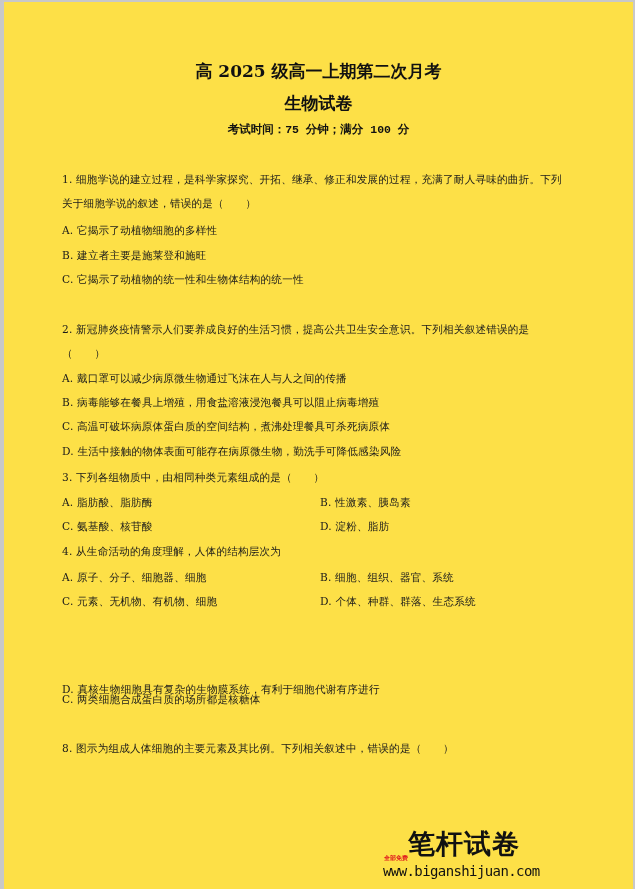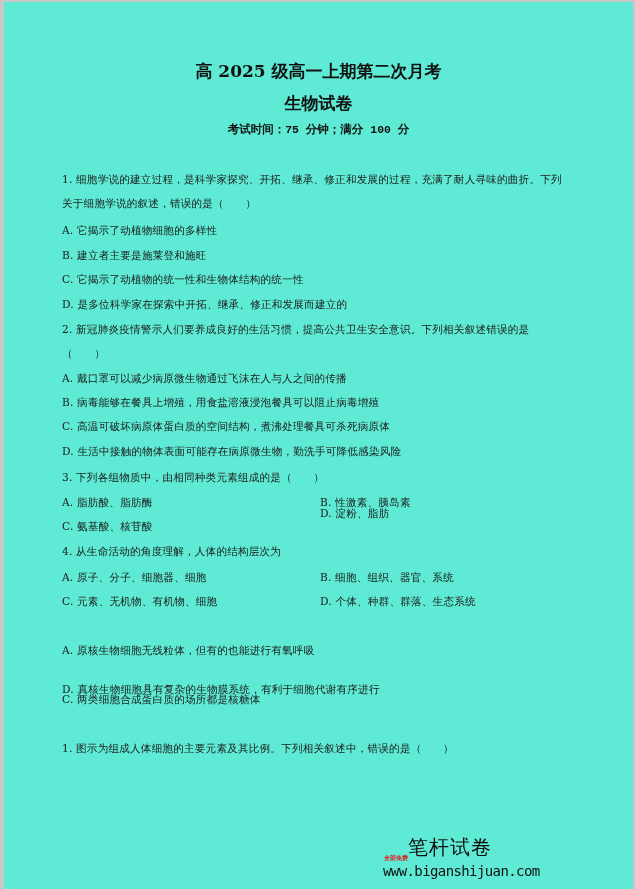--- a/index.html
+++ b/index.html
@@ -4,41 +4,41 @@
 <style>
   html, body { margin: 0; padding: 0; }
   body {
     width: 635px; height: 889px; position: relative; overflow: hidden;
     background: #c8c8c8;
     font-family: "DejaVu Serif", "Liberation Serif", serif;
     color: #111;
   }
   .page {
     position: absolute; left: 4px; top: 2px; width: 629px; height: 887px;
-    background: #5eead4;
+    background: #fde047;
   }
   .line {
     position: absolute; left: 58px; font-size: 10.6px; line-height: 14px;
     white-space: nowrap; letter-spacing: 0.2px; color: #1a1a1a;
   }
   .col2 { left: 316px; }
   .center {
     position: absolute; left: 0; width: 629px; text-align: center;
     font-weight: bold; white-space: nowrap; color: #111;
   }
   .title { font-size: 17px; top: 58px; }
   .subtitle { font-size: 17px; top: 90px; }
   .info { font-size: 11.5px; top: 120px; font-family: Liberation Mono, monospace; }
   .section { font-size: 11.5px; top: 145px; }
   .logo {
     position: absolute; left: 374px; top: 824px; width: 180px; height: 60px;
   }
   .logo-main {
-    position: absolute; left: 30px; top: 8px; font-family: "DejaVu Sans", sans-serif;
-    font-size: 20px; font-weight: normal; color: #111; letter-spacing: 1px; white-space: nowrap;
+    position: absolute; left: 30px; top: 0px; font-family: "DejaVu Sans", sans-serif;
+    font-size: 27px; font-weight: bold; color: #111; letter-spacing: 1px; white-space: nowrap;
   }
   .logo-badge {
     position: absolute; left: 6px; top: 28px; font-family: "DejaVu Sans", sans-serif;
     font-size: 6px; color: #e02020; font-weight: bold; white-space: nowrap;
   }
   .logo-url {
     position: absolute; left: 5px; top: 37px; font-family: "DejaVu Sans Mono", "Liberation Mono", monospace;
     font-size: 14px; color: #111; white-space: nowrap; letter-spacing: -0.6px;
   }
 </style>
@@ -49,45 +49,43 @@
 
   <div class="center title">高 2025 级高一上期第二次月考</div>
   <div class="center subtitle">生物试卷</div>
   <div class="center info">考试时间：75 分钟；满分 100 分</div>
 
   <div class="line" style="top:170px">1. 细胞学说的建立过程，是科学家探究、开拓、继承、修正和发展的过程，充满了耐人寻味的曲折。下列</div>
   <div class="line" style="top:194px">关于细胞学说的叙述，错误的是（　　）</div>
   <div class="line" style="top:221px">A. 它揭示了动植物细胞的多样性</div>
   <div class="line" style="top:246px">B. 建立者主要是施莱登和施旺</div>
   <div class="line" style="top:270px">C. 它揭示了动植物的统一性和生物体结构的统一性</div>
-  <div class="line" style="top:295px">D. 是多位科学家在探索中开拓、继承、修正和发展而建立的</div>
 
   <div class="line" style="top:320px">2. 新冠肺炎疫情警示人们要养成良好的生活习惯，提高公共卫生安全意识。下列相关叙述错误的是</div>
   <div class="line" style="top:344px">（　　）</div>
   <div class="line" style="top:369px">A. 戴口罩可以减少病原微生物通过飞沫在人与人之间的传播</div>
   <div class="line" style="top:393px">B. 病毒能够在餐具上增殖，用食盐溶液浸泡餐具可以阻止病毒增殖</div>
   <div class="line" style="top:417px">C. 高温可破坏病原体蛋白质的空间结构，煮沸处理餐具可杀死病原体</div>
   <div class="line" style="top:442px">D. 生活中接触的物体表面可能存在病原微生物，勤洗手可降低感染风险</div>
 
   <div class="line" style="top:468px">3. 下列各组物质中，由相同种类元素组成的是（　　）</div>
   <div class="line" style="top:493px">A. 脂肪酸、脂肪酶</div>
   <div class="line col2" style="top:493px">B. 性激素、胰岛素</div>
   <div class="line" style="top:517px">C. 氨基酸、核苷酸</div>
-  <div class="line col2" style="top:504px">D. 淀粉、脂肪</div>
+  <div class="line col2" style="top:517px">D. 淀粉、脂肪</div>
 
   <div class="line" style="top:542px">4. 从生命活动的角度理解，人体的结构层次为</div>
   <div class="line" style="top:568px">A. 原子、分子、细胞器、细胞</div>
   <div class="line col2" style="top:568px">B. 细胞、组织、器官、系统</div>
   <div class="line" style="top:592px">C. 元素、无机物、有机物、细胞</div>
   <div class="line col2" style="top:592px">D. 个体、种群、群落、生态系统</div>
 
-  <div class="line" style="top:641px">A. 原核生物细胞无线粒体，但有的也能进行有氧呼吸</div>
   <div class="line" style="top:690px">C. 两类细胞合成蛋白质的场所都是核糖体</div>
   <div class="line" style="top:680px">D. 真核生物细胞具有复杂的生物膜系统，有利于细胞代谢有序进行</div>
 
-  <div class="line" style="top:739px">1. 图示为组成人体细胞的主要元素及其比例。下列相关叙述中，错误的是（　　）</div>
+  <div class="line" style="top:739px">8. 图示为组成人体细胞的主要元素及其比例。下列相关叙述中，错误的是（　　）</div>
 
   <div class="logo">
     <div class="logo-main">笔杆试卷</div>
     <div class="logo-badge">全部免费</div>
     <div class="logo-url">www.biganshijuan.com</div>
   </div>
 </div>
 
 </body></html>

